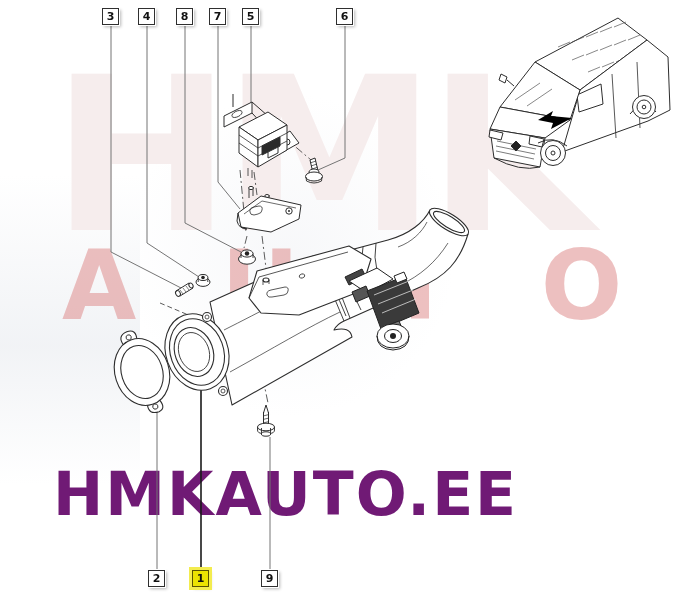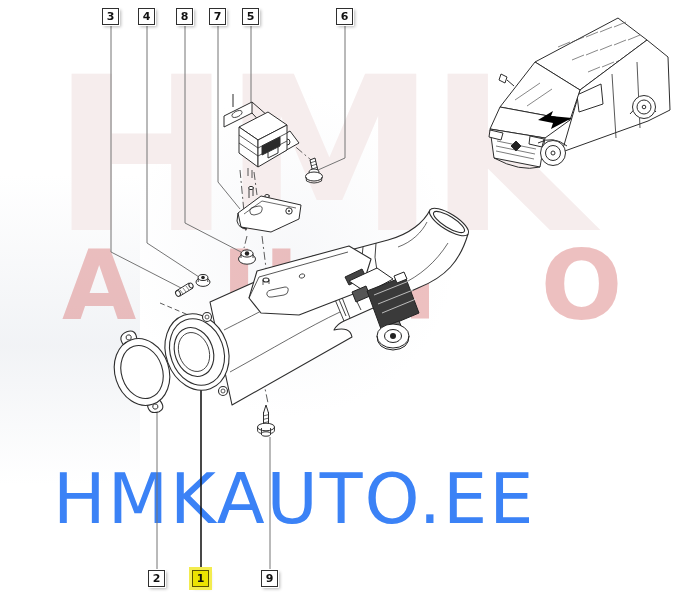--- a/index.html
+++ b/index.html
@@ -4,22 +4,22 @@
 <style>
   html,body{margin:0;padding:0;background:#ffffff;}
   #stage{position:relative;width:687px;height:600px;background:#ffffff;overflow:hidden;
          font-family:"DejaVu Sans","Liberation Sans",sans-serif;}
   
   .wm{position:absolute;pointer-events:none;white-space:nowrap;line-height:1;}
   #wm-hmk{left:52px;top:49px;font-size:214px;font-weight:bold;letter-spacing:-8px;
           color:#f6eded;z-index:1;}
   #wm-auto{left:62px;top:238px;font-size:96px;font-weight:bold;letter-spacing:88px;
            color:#dd8383;opacity:.5;z-index:1;}
-  #wm-site{left:53px;top:464px;font-size:70px;font-weight:400;letter-spacing:2px;
-           color:#3b82f6;z-index:1;}
+  #wm-site{left:53px;top:464px;font-size:60px;font-weight:700;letter-spacing:2px;
+           color:#701a75;z-index:1;}
   .wash{position:absolute;pointer-events:none;z-index:0;}
   #wash-left{left:0;top:175px;width:140px;height:310px;
              background:linear-gradient(180deg,#ffffff 0%,#eff1f4 55%,#ffffff 100%);opacity:.85;}
   #wash-mid{left:70px;top:40px;width:440px;height:430px;
             background:radial-gradient(closest-side,#f6f7f9 0%,rgba(255,255,255,0) 75%);opacity:.9;}
   
   #diagram{position:absolute;left:0;top:0;z-index:2;}
   
   .co{position:absolute;width:17px;height:17px;box-sizing:border-box;background:#ffffff;
       border:1px solid #2f2f2f;display:flex;align-items:center;justify-content:center;

